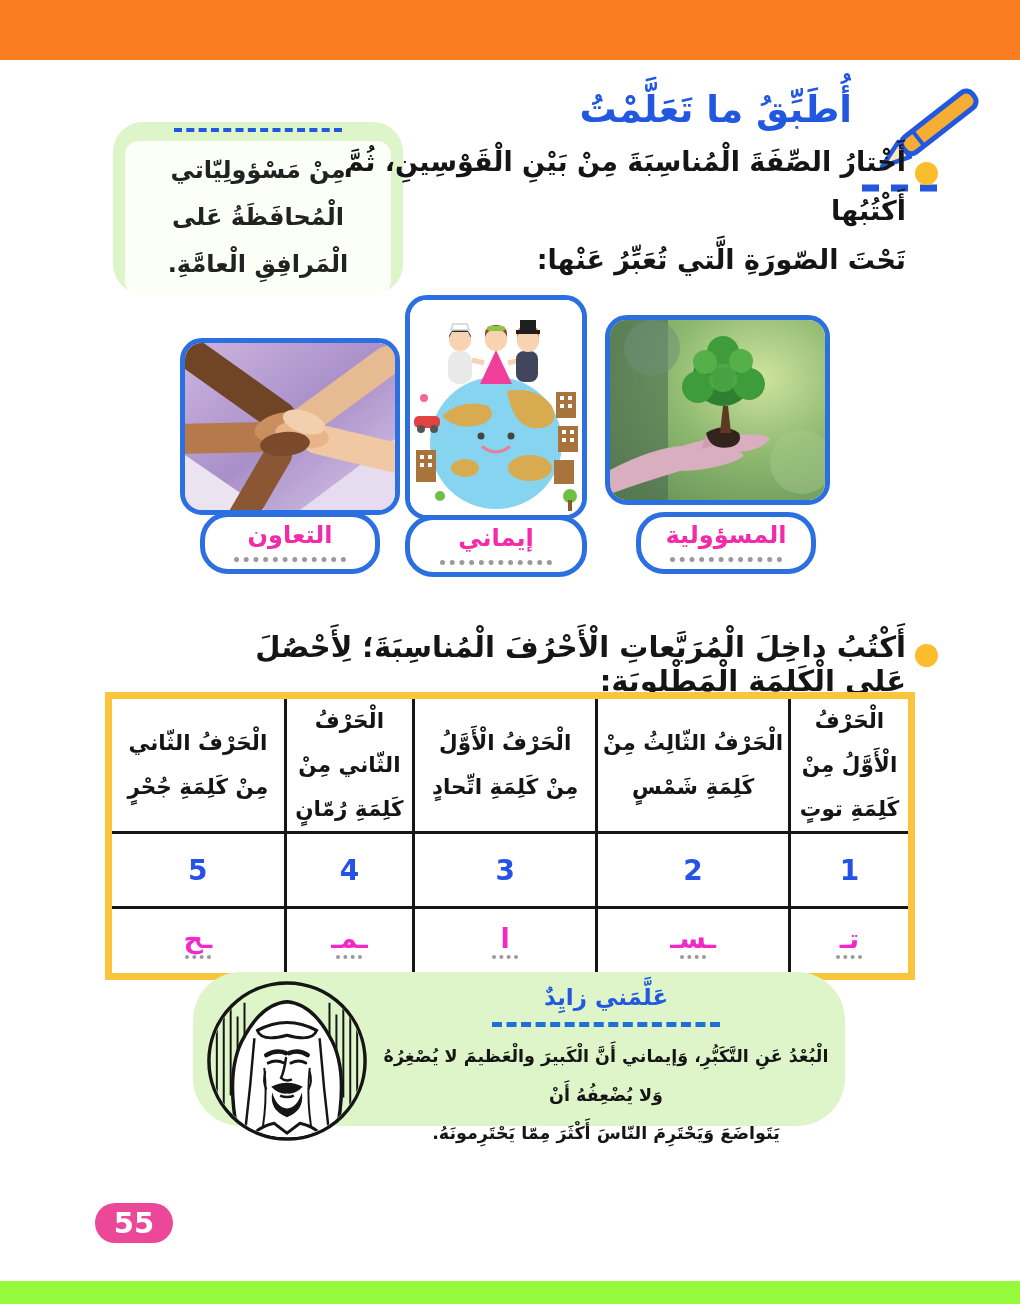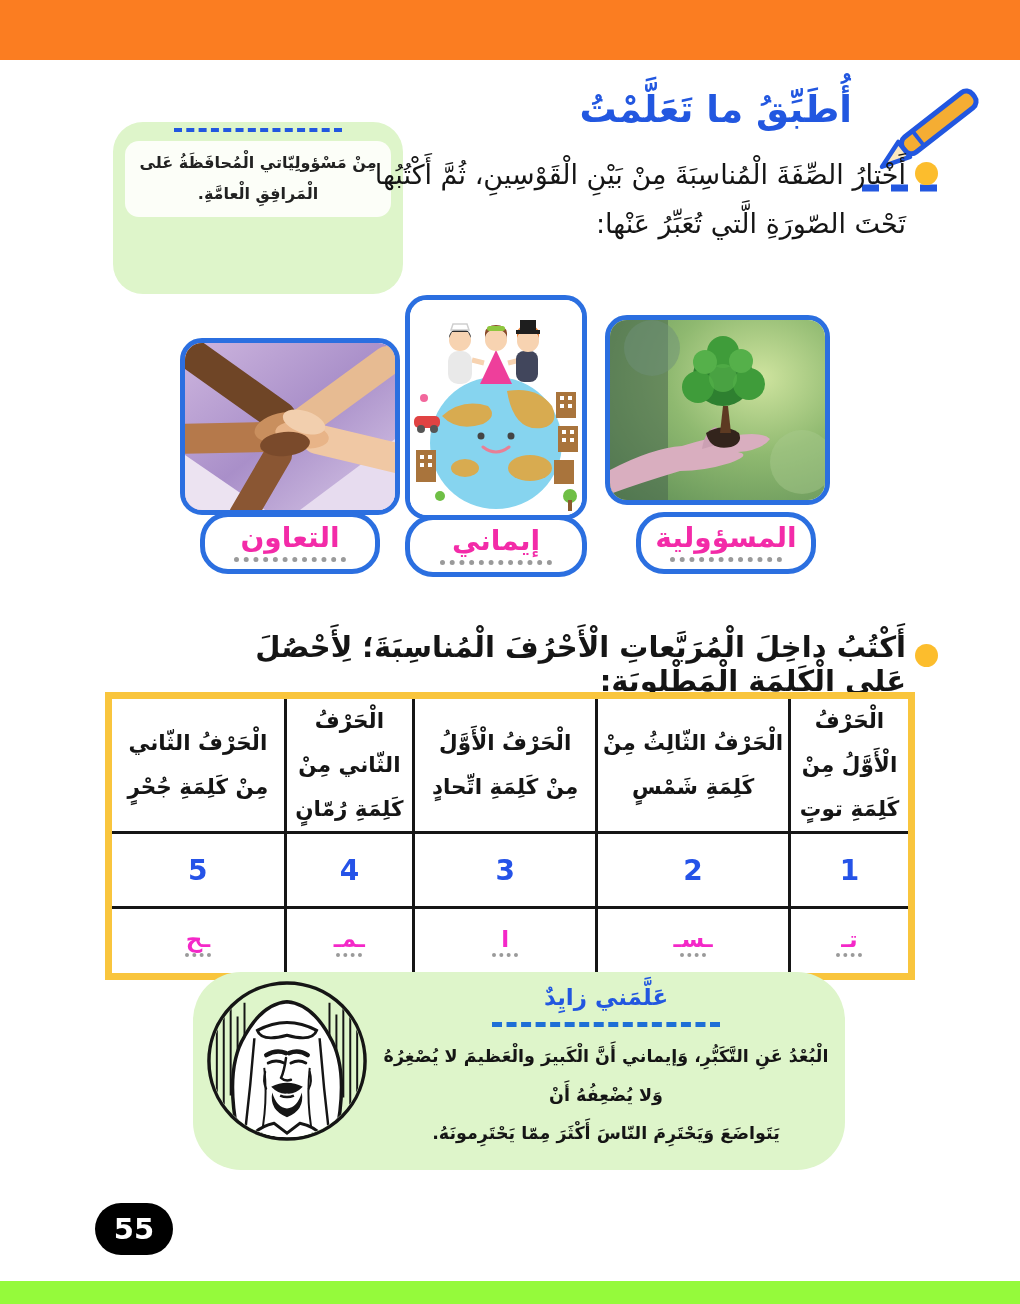--- a/index.html
+++ b/index.html
@@ -13,67 +13,67 @@
 
   
   #app-title{top:88px;right:168px;font-size:37px;font-weight:bold;color:#2257E0;white-space:nowrap;}
   #brush-wrap{top:80px;right:14px;width:150px;height:125px;}
 
   
   #learnbox{top:122px;left:113px;width:290px;height:172px;background:#DEF5CA;border-radius:30px;text-align:center;}
   .lb-title{color:#2257E0;font-size:25px;font-weight:bold;padding-top:12px;}
   .lb-dash{width:168px;margin:6px auto 9px;border-top:4px dashed #2257E0;height:0;}
   .lb-inner{background:#fcfef8;border-radius:14px;margin:0 12px;padding:6px 8px 8px;
-            font-size:16px;font-weight:bold;line-height:1.95;color:#222;}
+            font-size:24px;font-weight:bold;line-height:1.95;color:#222;}
 
   
   .bullet{width:23px;height:23px;border-radius:50%;background:#FCBD2D;}
   #inst1-bullet{top:162px;right:82px;}
-  #inst1{top:150px;right:114px;width:580px;text-align:right;font-size:27px;font-weight:normal;
+  #inst1{top:137px;right:114px;width:580px;text-align:right;font-size:27px;font-weight:bold;
          color:#151515;line-height:1.82;}
   #options-line{top:244px;right:210px;width:440px;text-align:center;font-size:24px;font-weight:bold;color:#151515;}
   #inst2-bullet{top:644px;right:82px;}
   #inst2{top:630px;right:114px;width:690px;text-align:right;font-size:29px;font-weight:bold;color:#151515;}
 
   
   .card{border:5px solid #2B6FE0;border-radius:22px;background:#fff;overflow:hidden;}
   #card-coop{left:180px;top:338px;width:210px;height:167px;}
   #card-tol{left:405px;top:295px;width:172px;height:215px;}
   #card-resp{left:605px;top:315px;width:215px;height:180px;}
   .card svg{display:block;width:100%;height:100%;}
 
   
   .pill{border:5px solid #2B6FE0;border-radius:28px;background:#fff;}
   #pill-coop{left:200px;top:512px;width:170px;height:52px;}
   #pill-tol{left:405px;top:515px;width:172px;height:52px;}
   #pill-resp{left:636px;top:512px;width:170px;height:52px;}
   .pill-label{position:absolute;left:0;right:0;top:3px;text-align:center;color:#F32BA8;
-              font-size:28px;font-weight:bold;line-height:1.3;}
+              font-size:24px;font-weight:bold;line-height:1.3;}
   .pill-dots{position:absolute;left:50%;transform:translateX(-50%);bottom:7px;width:112px;
              border-bottom:5px dotted #9a9a9a;height:0;}
 
   
   #lettertable{left:105px;top:692px;width:810px;border-collapse:collapse;background:#fff;
                border:7px solid #F9C53D;table-layout:fixed;direction:rtl;}
   #lettertable td{border:3px solid #161616;text-align:center;vertical-align:middle;padding:0 4px;}
   #lettertable tr.hdr td{height:112px;font-size:21.5px;font-weight:bold;line-height:2.05;color:#151515;}
   #lettertable tr.num td{height:72px;font-size:28px;font-weight:bold;color:#2553E8;}
-  #lettertable tr.ans td{height:64px;font-size:23px;font-weight:bold;color:#F428C8;}
+  #lettertable tr.ans td{height:64px;font-size:27px;font-weight:bold;color:#F428C8;}
   .ansdots{display:block;width:26px;margin:1px auto 0;border-bottom:4px dotted #9a9a9a;height:0;}
 
   
-  #zayedbox{left:193px;top:972px;width:652px;height:198px;background:#DEF5CA;border-radius:48px;}
+  #zayedbox{left:193px;top:972px;width:652px;height:154px;background:#DEF5CA;border-radius:48px;}
   #zayed-portrait{position:absolute;left:10px;top:5px;width:168px;height:168px;}
   #zb-content{position:absolute;left:190px;right:16px;top:12px;text-align:center;}
   .zb-title{color:#2257E0;font-size:23px;font-weight:bold;}
   .zb-dash{width:228px;margin:12px auto 10px;border-top:5px dashed #1E6FD6;height:0;}
   .zb-quote{font-size:17.5px;font-weight:bold;color:#151515;line-height:2.2;}
 
   
-  #pagenum{left:95px;top:1203px;width:78px;height:52px;background:#000000;border-radius:26px;
+  #pagenum{left:95px;top:1203px;width:78px;height:40px;background:#ec4899;border-radius:26px;
            color:#fff;font-size:29px;font-weight:bold;display:flex;align-items:center;justify-content:center;}
 </style>
 </head>
 <body>
 
 <div id="page">
 
   <div class="abs" id="topbar"></div>
 
   <div class="abs" id="brush-wrap">

